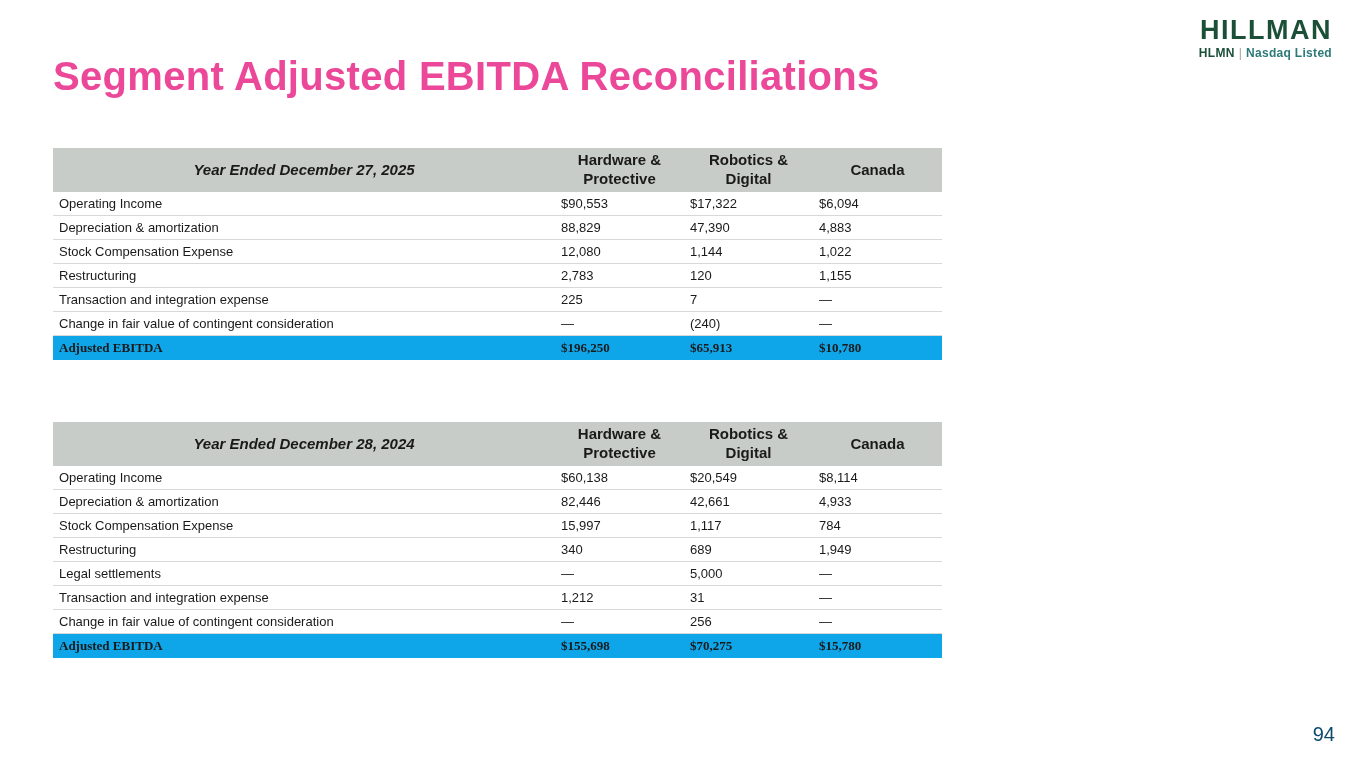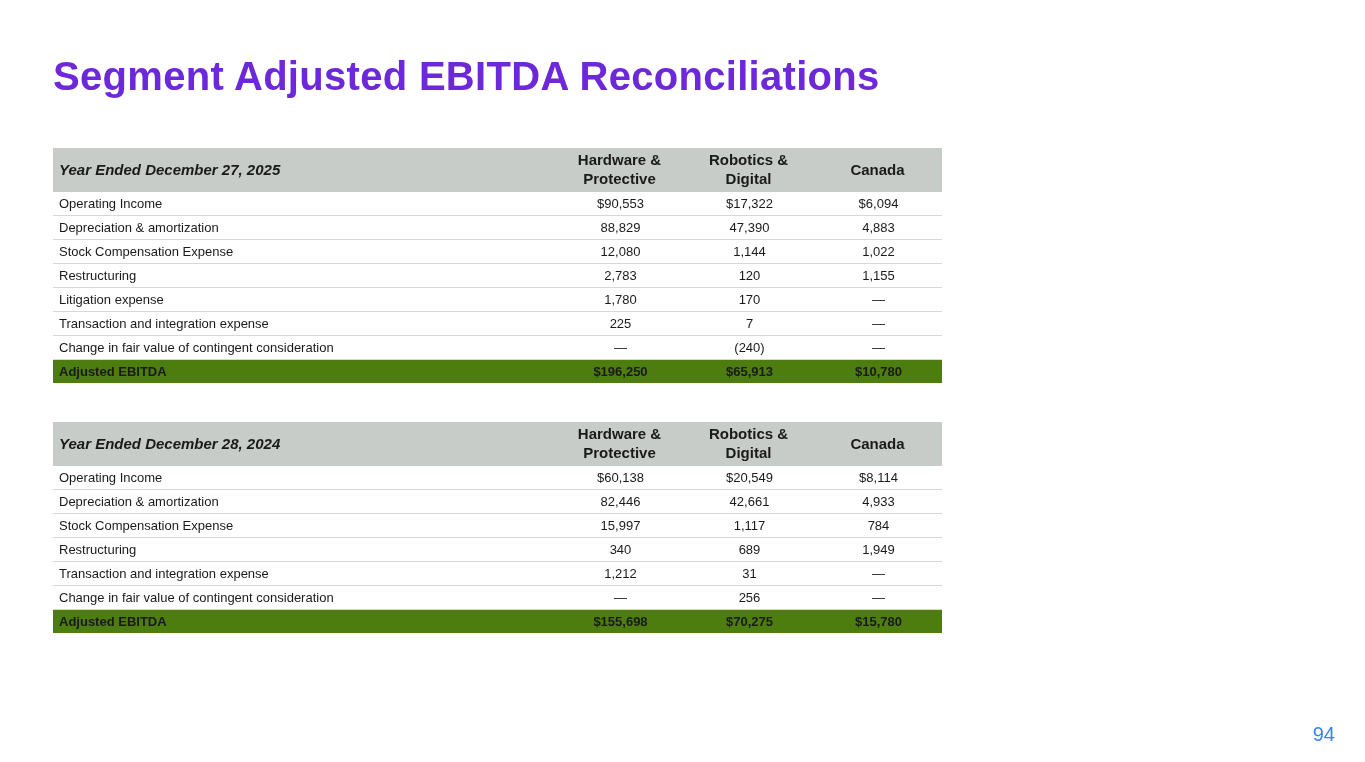--- a/index.html
+++ b/index.html
@@ -11,21 +11,21 @@
     overflow:hidden;
     color:#1a1a1a;
   }
   .slide { position:absolute; inset:0; }
 
   .slide-title {
     position:absolute;
     left:53px; top:54px;
     font-size:40px;
     font-weight:bold;
-    color:#6d28d9;
+    color:#ec4899;
     letter-spacing:0.3px;
     line-height:1.1;
   }
 
   
   .logo {
     position:absolute;
     top:16px; right:33px;
     text-align:right;
   }
@@ -68,55 +68,62 @@
     background:#C8CCC8;
     font-weight:bold;
     font-size:15px;
     text-align:center;
     vertical-align:middle;
     height:44px;
     line-height:1.25;
     padding:2px 6px;
   }
   thead th.period {
-    text-align:left;
+    text-align:center;
     font-style:italic;
     font-size:15px;
     padding-left:6px;
   }
 
   tbody td {
     border-bottom:1px solid #D6D9D6;
     padding:4px 6px;
     height:23px;
     vertical-align:middle;
     background:#ffffff;
   }
-  tbody td.num { text-align:center; padding-right:4px; }
+  tbody td.num { text-align:left; padding-right:4px; }
 
   tr.total-row td {
-    background:#4d7c0f;
+    background:#0ea5e9;
     font-weight:bold;
     border-bottom:none;
+    font-family:Liberation Serif, serif;
   }
 
   .page-number {
     position:absolute;
     right:30px; bottom:16px;
     font-size:20px;
-    color:#3b82f6;
+    color:#0c4a6e;
   }
 </style>
 </head>
 <body>
 
 <div class="slide">
 
   <h1 class="slide-title">Segment Adjusted EBITDA Reconciliations</h1>
 
+  <div class="logo">
+    <div class="logo-brand">HILLMAN</div>
+    <div class="logo-sub">
+      <span class="ticker">HLMN</span><span class="sep">|</span><span class="listing">Nasdaq Listed</span>
+    </div>
+  </div>
 
   <div class="table-wrap table-2025">
     <table>
       <colgroup>
         <col class="label-col">
           <col class="num-col">
           <col class="num-col">
           <col class="num-col">
       </colgroup>
       <thead>
@@ -144,26 +151,20 @@
           <td>Stock Compensation Expense</td>
           <td class="num">12,080</td>
           <td class="num">1,144</td>
           <td class="num">1,022</td>
         </tr>
         <tr>
           <td>Restructuring</td>
           <td class="num">2,783</td>
           <td class="num">120</td>
           <td class="num">1,155</td>
-        </tr>
-        <tr>
-          <td>Litigation expense</td>
-          <td class="num">1,780</td>
-          <td class="num">170</td>
-          <td class="num">—</td>
         </tr>
         <tr>
           <td>Transaction and integration expense</td>
           <td class="num">225</td>
           <td class="num">7</td>
           <td class="num">—</td>
         </tr>
         <tr>
           <td>Change in fair value of contingent consideration</td>
           <td class="num">—</td>
@@ -215,20 +216,26 @@
           <td class="num">1,117</td>
           <td class="num">784</td>
         </tr>
         <tr>
           <td>Restructuring</td>
           <td class="num">340</td>
           <td class="num">689</td>
           <td class="num">1,949</td>
         </tr>
         <tr>
+          <td>Legal settlements</td>
+          <td class="num">—</td>
+          <td class="num">5,000</td>
+          <td class="num">—</td>
+        </tr>
+        <tr>
           <td>Transaction and integration expense</td>
           <td class="num">1,212</td>
           <td class="num">31</td>
           <td class="num">—</td>
         </tr>
         <tr>
           <td>Change in fair value of contingent consideration</td>
           <td class="num">—</td>
           <td class="num">256</td>
           <td class="num">—</td>

